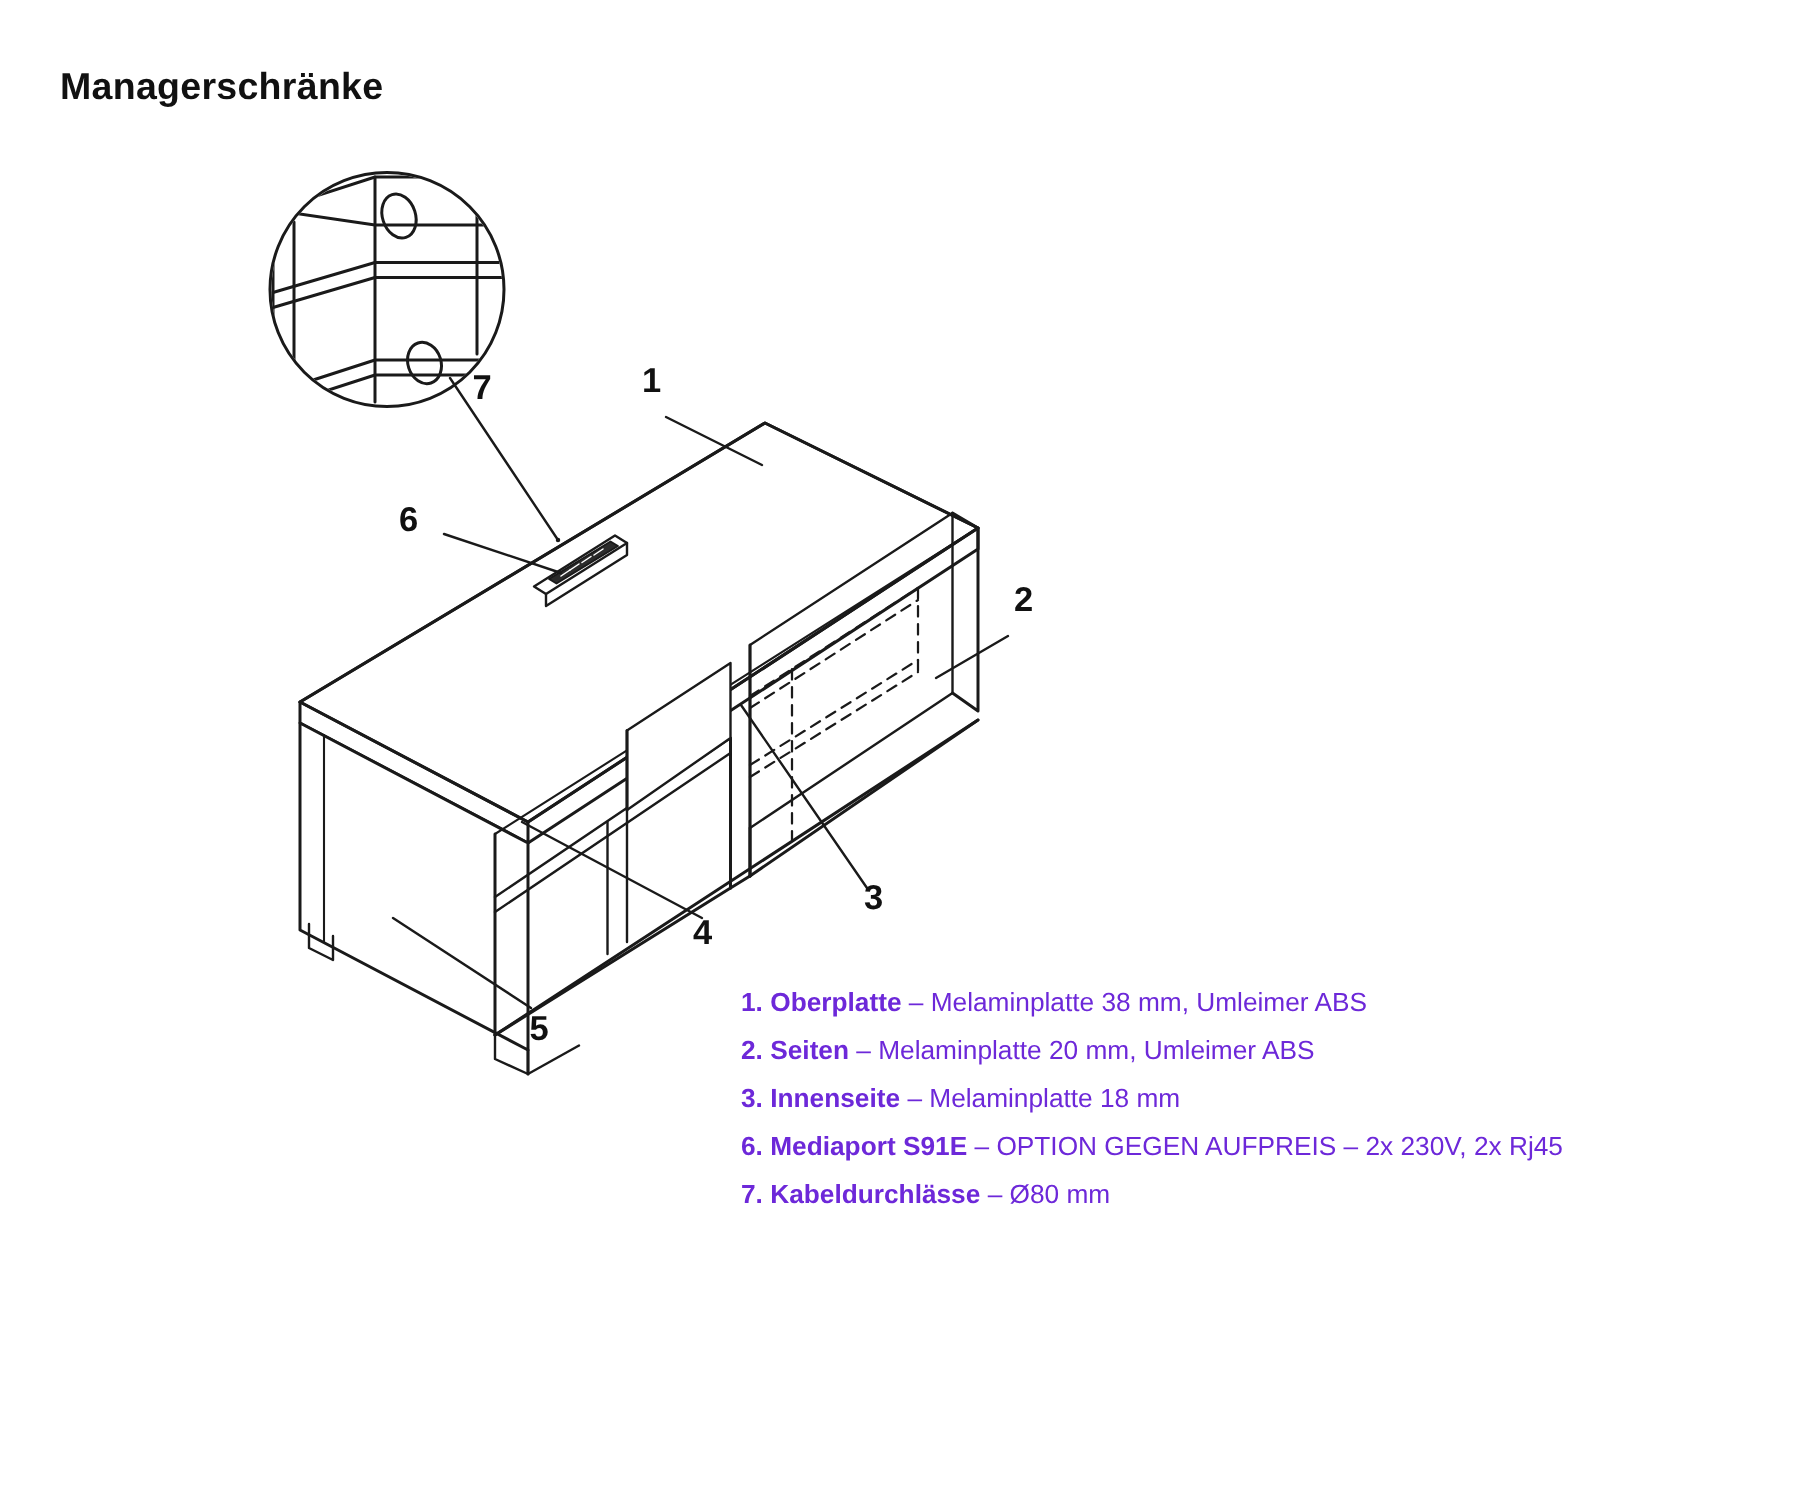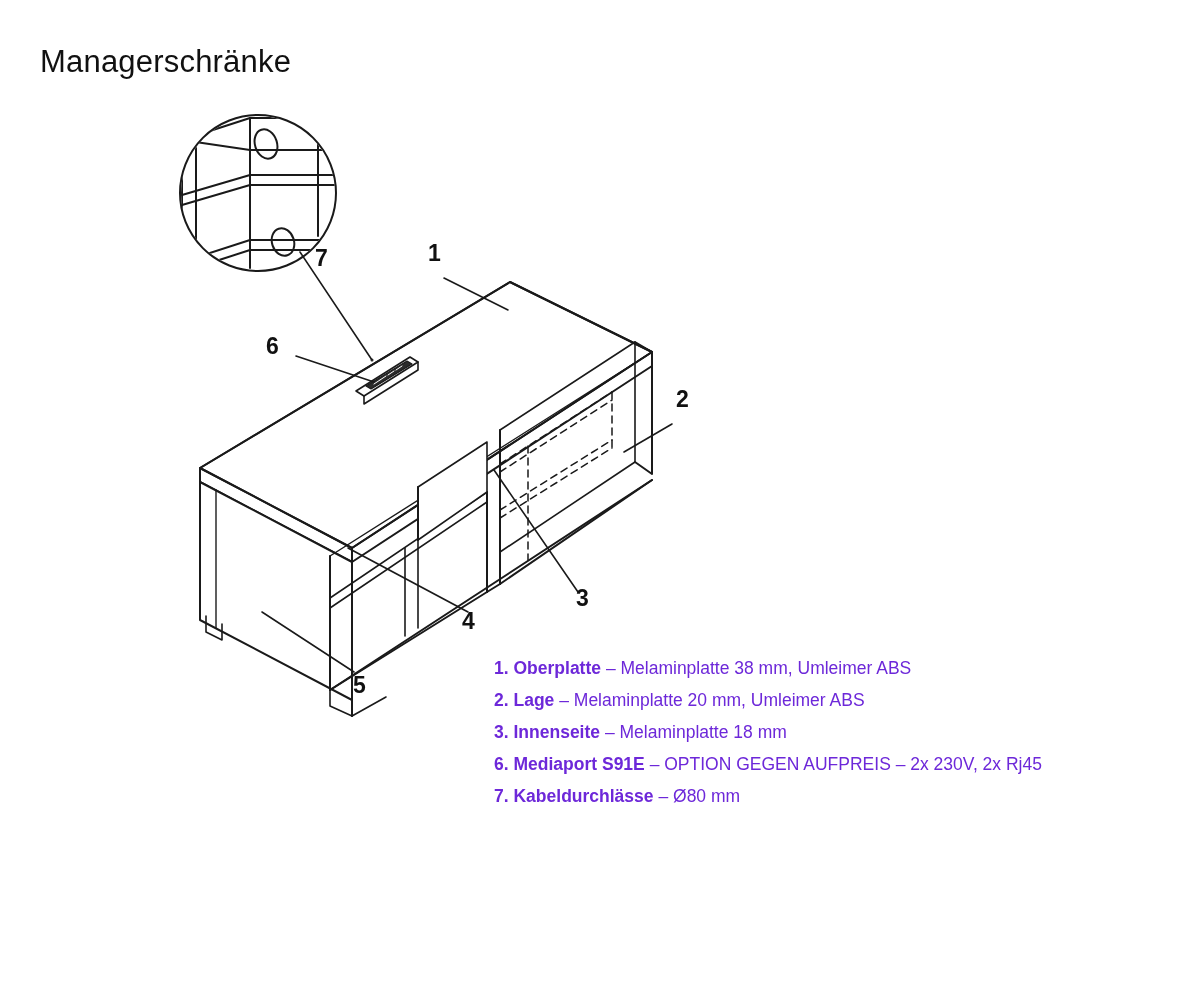--- a/index.html
+++ b/index.html
@@ -12,22 +12,22 @@
     height: 1000px;
     position: relative;
     font-family: "Liberation Sans", sans-serif;
     color: #1a1a1a;
     overflow: hidden;
   }
   #page-title {
     position: absolute;
     left: 40px;
     top: 44px;
-    font-size: 31px;
-    font-weight: normal;
+    font-size: 25px;
+    font-weight: bold;
     letter-spacing: 0.2px;
     color: #111111;
   }
   #diagram-area {
     position: absolute;
     left: 0;
     top: 0;
     width: 1200px;
     height: 1000px;
   }
@@ -209,21 +209,21 @@
 </div>
 
 <div id="legend">
   <div class="legend-row">
     <span class="legend-index">1.</span>
     <span class="legend-term">Oberplatte</span>
     <span class="legend-desc">– Melaminplatte 38 mm, Umleimer ABS</span>
   </div>
   <div class="legend-row">
     <span class="legend-index">2.</span>
-    <span class="legend-term">Lage</span>
+    <span class="legend-term">Seiten</span>
     <span class="legend-desc">– Melaminplatte 20 mm, Umleimer ABS</span>
   </div>
   <div class="legend-row">
     <span class="legend-index">3.</span>
     <span class="legend-term">Innenseite</span>
     <span class="legend-desc">– Melaminplatte 18 mm</span>
   </div>
   <div class="legend-row">
     <span class="legend-index">6.</span>
     <span class="legend-term">Mediaport S91E</span>

